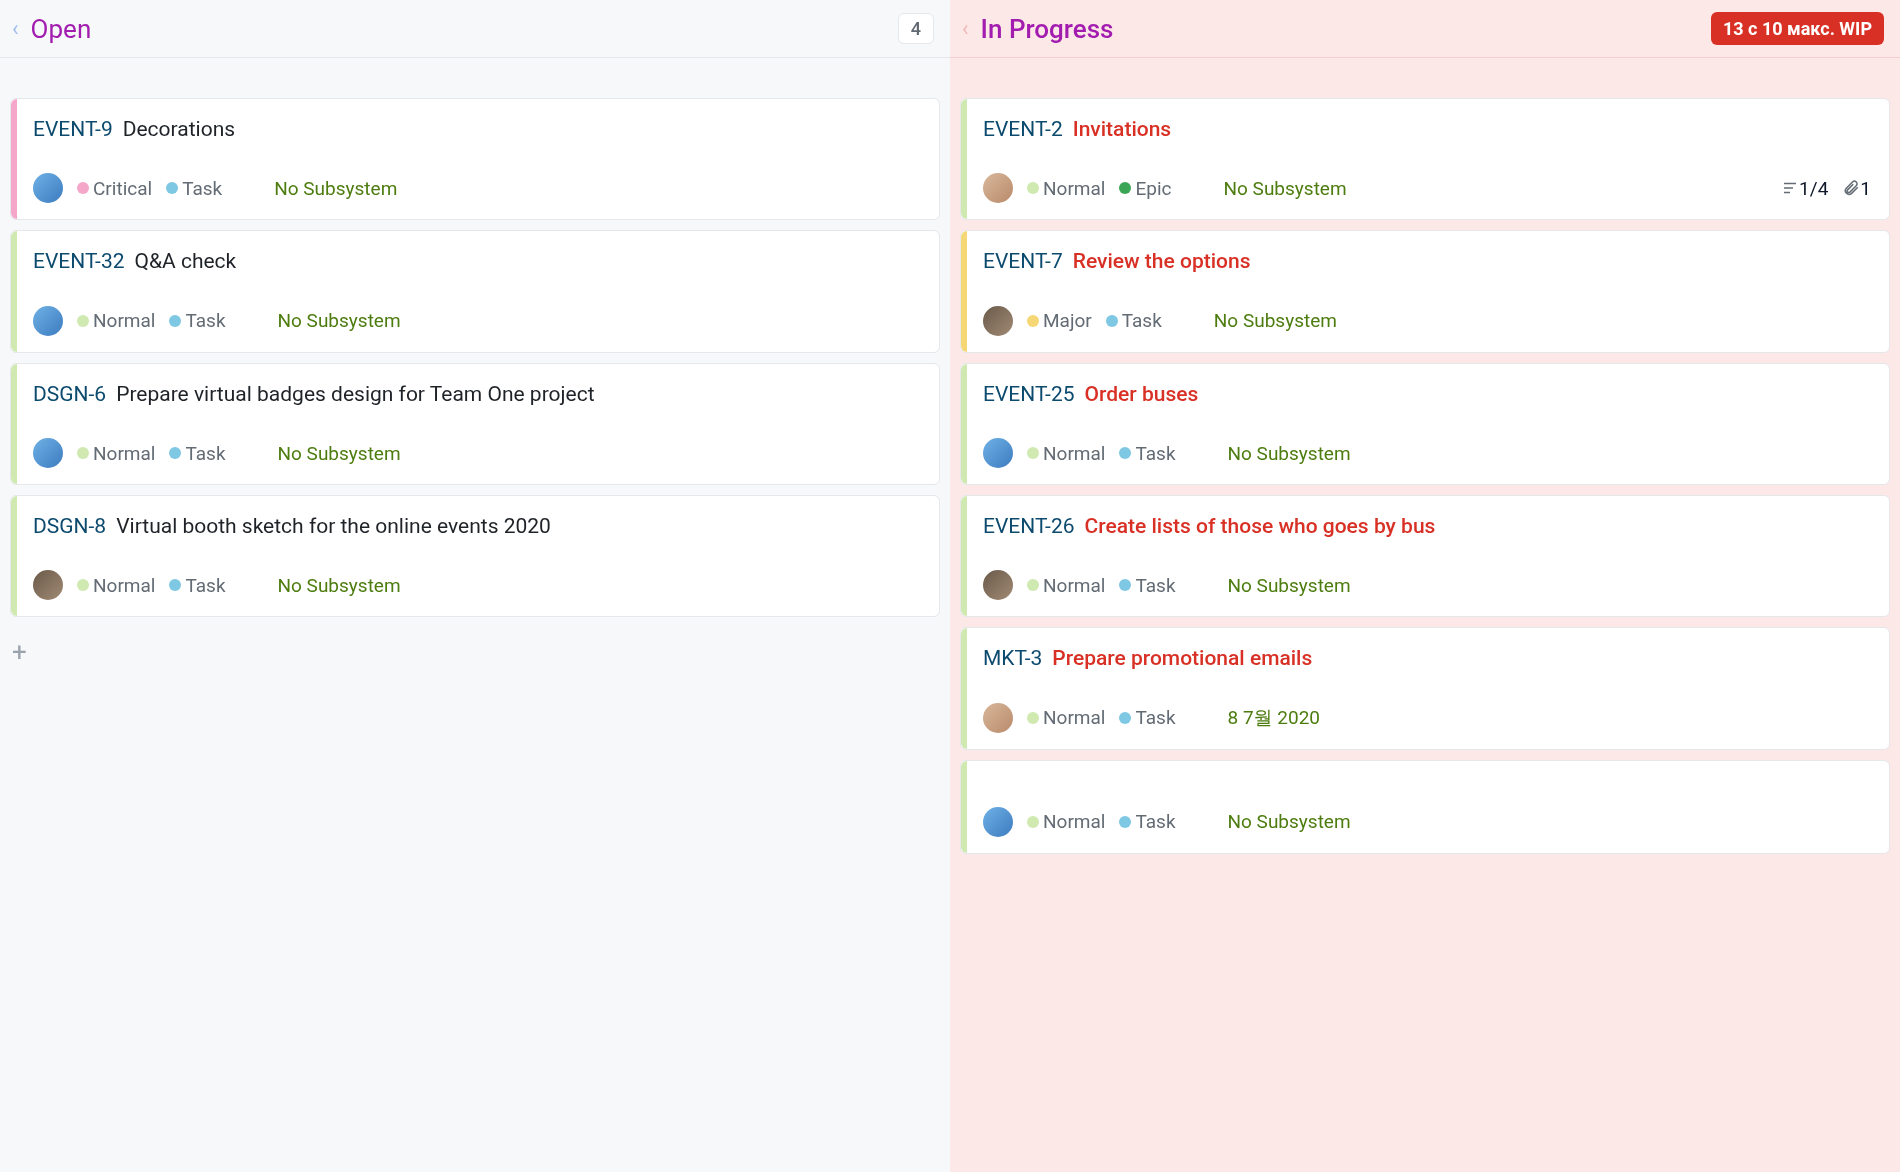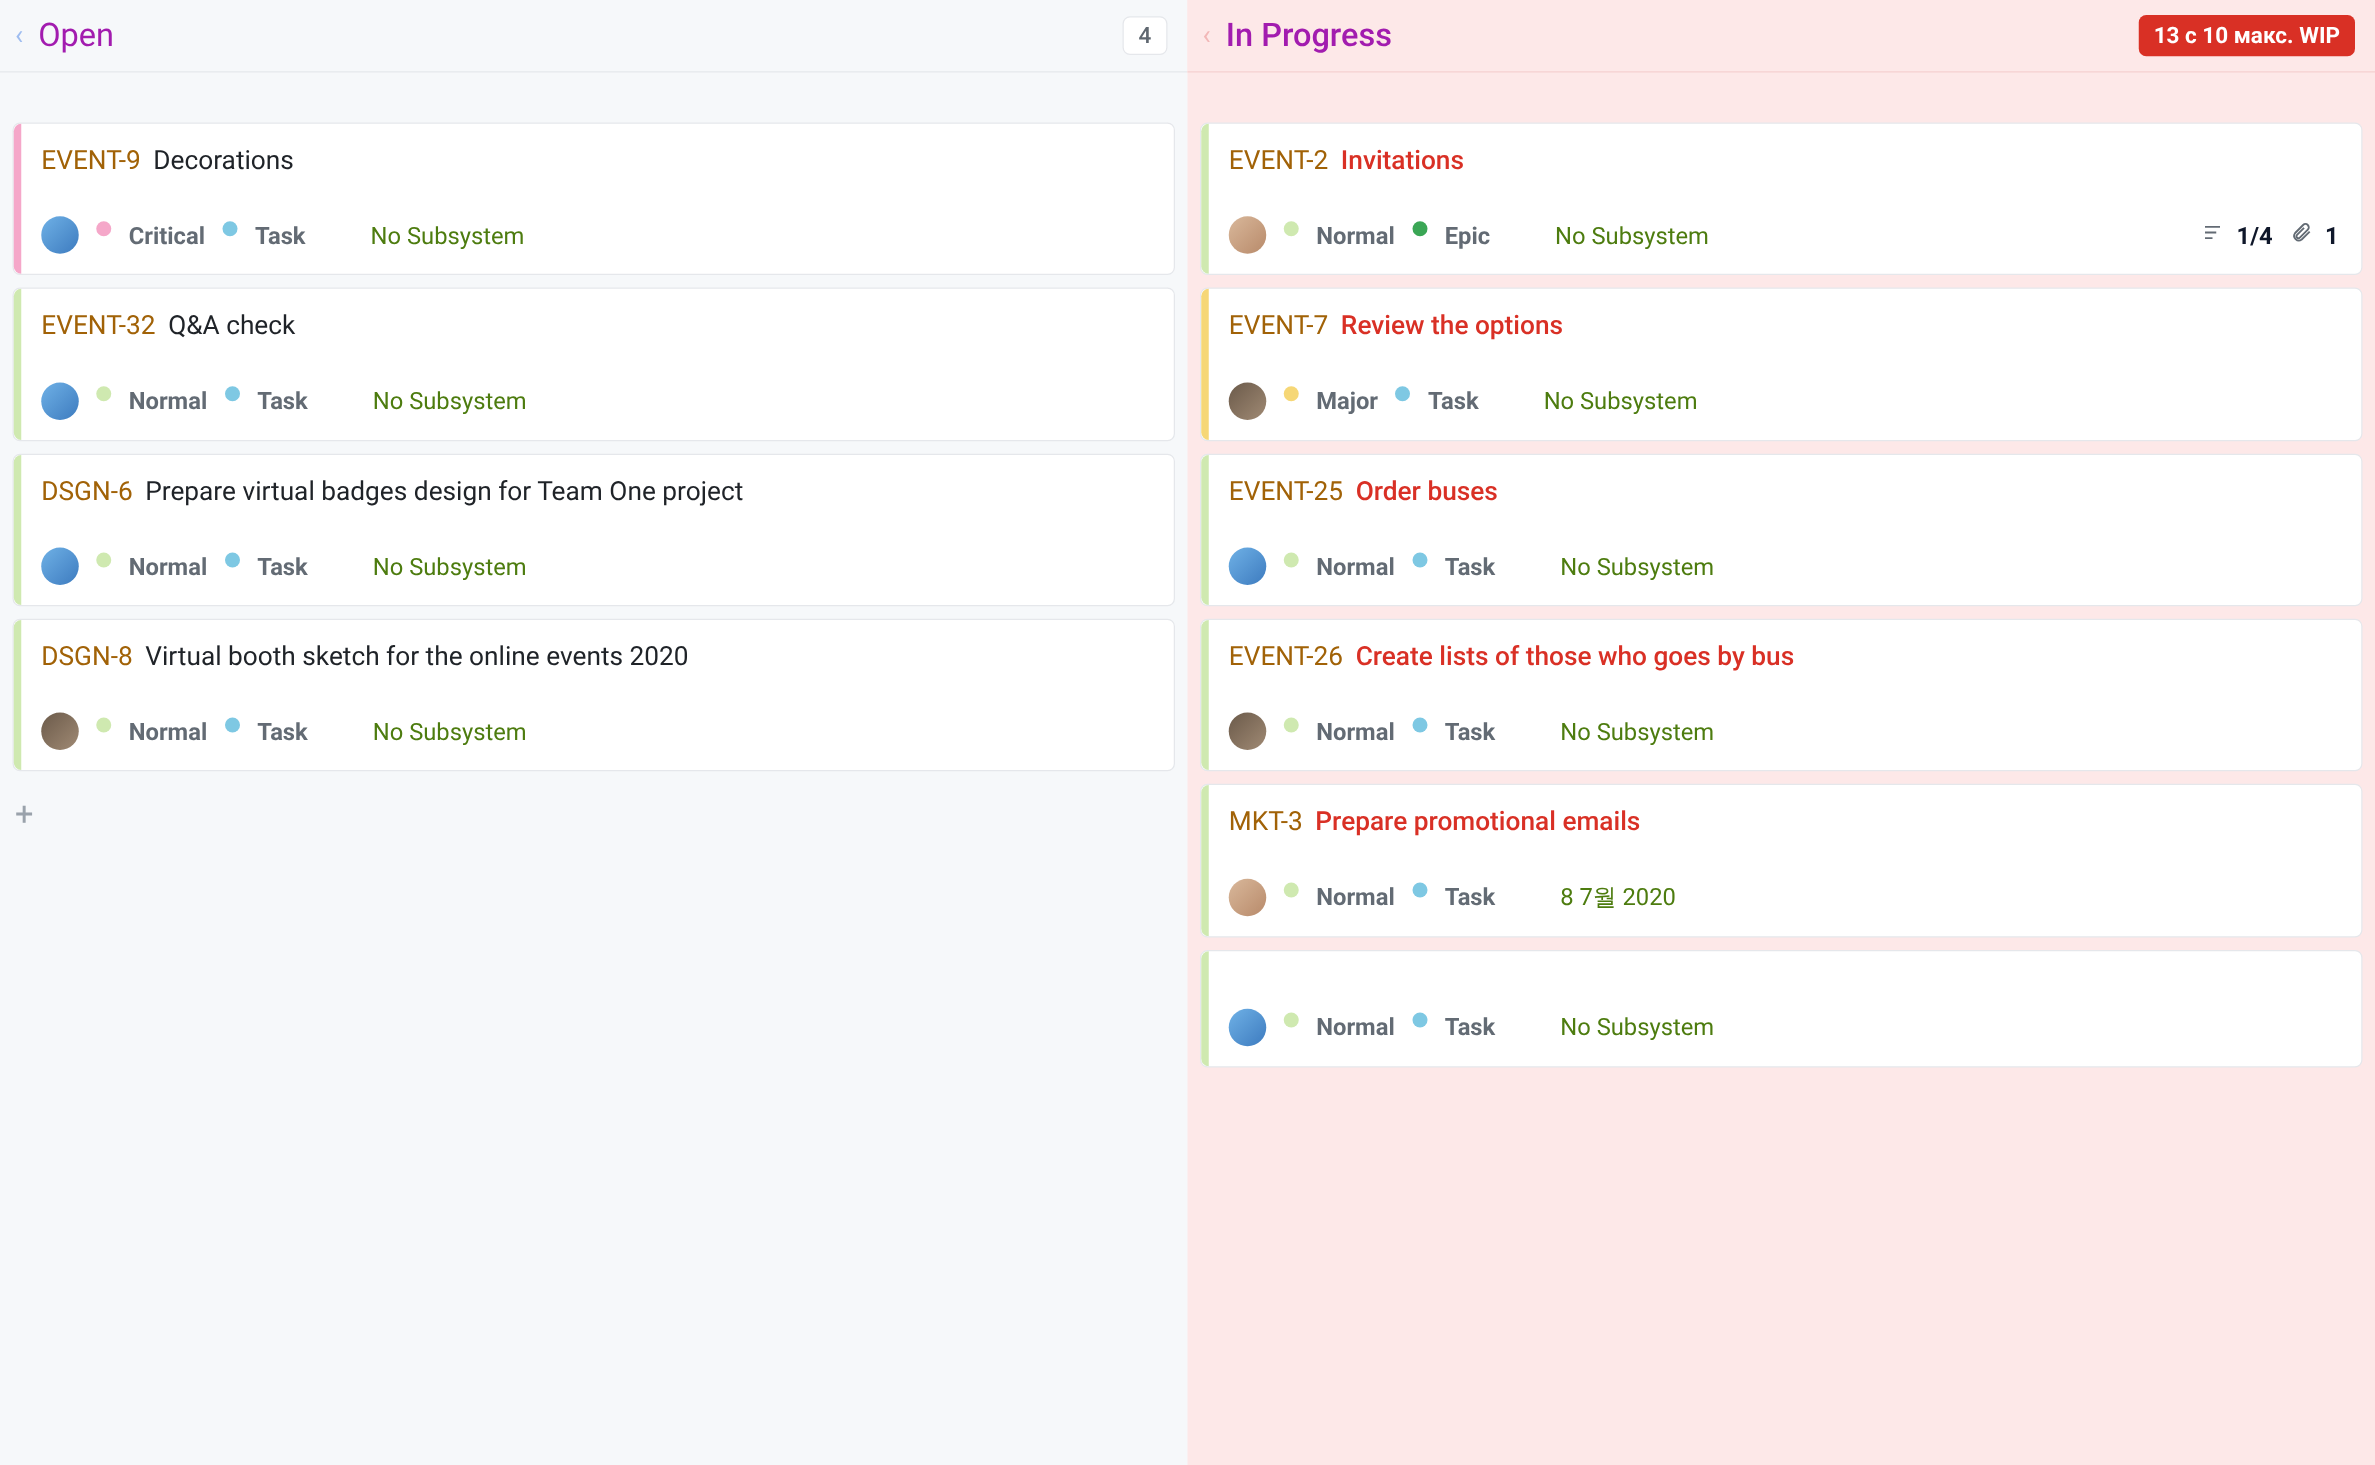--- a/index.html
+++ b/index.html
@@ -98,21 +98,21 @@
   .stripe-yellow::before { background: #f6d776; }
 
   .card-title-row {
     display: flex;
     align-items: baseline;
     gap: 10px;
     font-size: 21px;
     line-height: 1.35;
     flex-wrap: wrap;
   }
-  .issue-id { color: #a16207; font-weight: 400; }
+  .issue-id { color: #0c4a6e; font-weight: 400; }
   .issue-title { color: #1f2328; font-weight: 400; }
   .col-progress .issue-title { color: #d93025; font-weight: 500; }
 
   .meta-row {
     display: flex;
     align-items: center;
     gap: 14px;
     margin-top: 30px;
     color: #636b74;
     font-size: 19px;
@@ -131,21 +131,21 @@
     width: 12px; height: 12px; border-radius: 50%;
     display: inline-block; margin-right: 4px;
     vertical-align: -1px;
   }
   .dot-critical { background: #f5a7c9; }
   .dot-normal   { background: #cfe9b0; }
   .dot-major    { background: #f6d776; }
   .dot-task     { background: #7ec8e3; }
   .dot-epic     { background: #3aa655; }
 
-  .meta-item { display: inline-flex; gap: 10px; font-weight: bold; }
+  .meta-item { display: inline-flex; align-items: center; gap: 0; }
   .meta-plain { color: #4d7c0f; margin-left: 38px; }
 
   .meta-right {
     margin-left: auto;
     display: flex;
     align-items: center;
     gap: 14px;
     color: #636b74;
   }
   .mini-icon {

